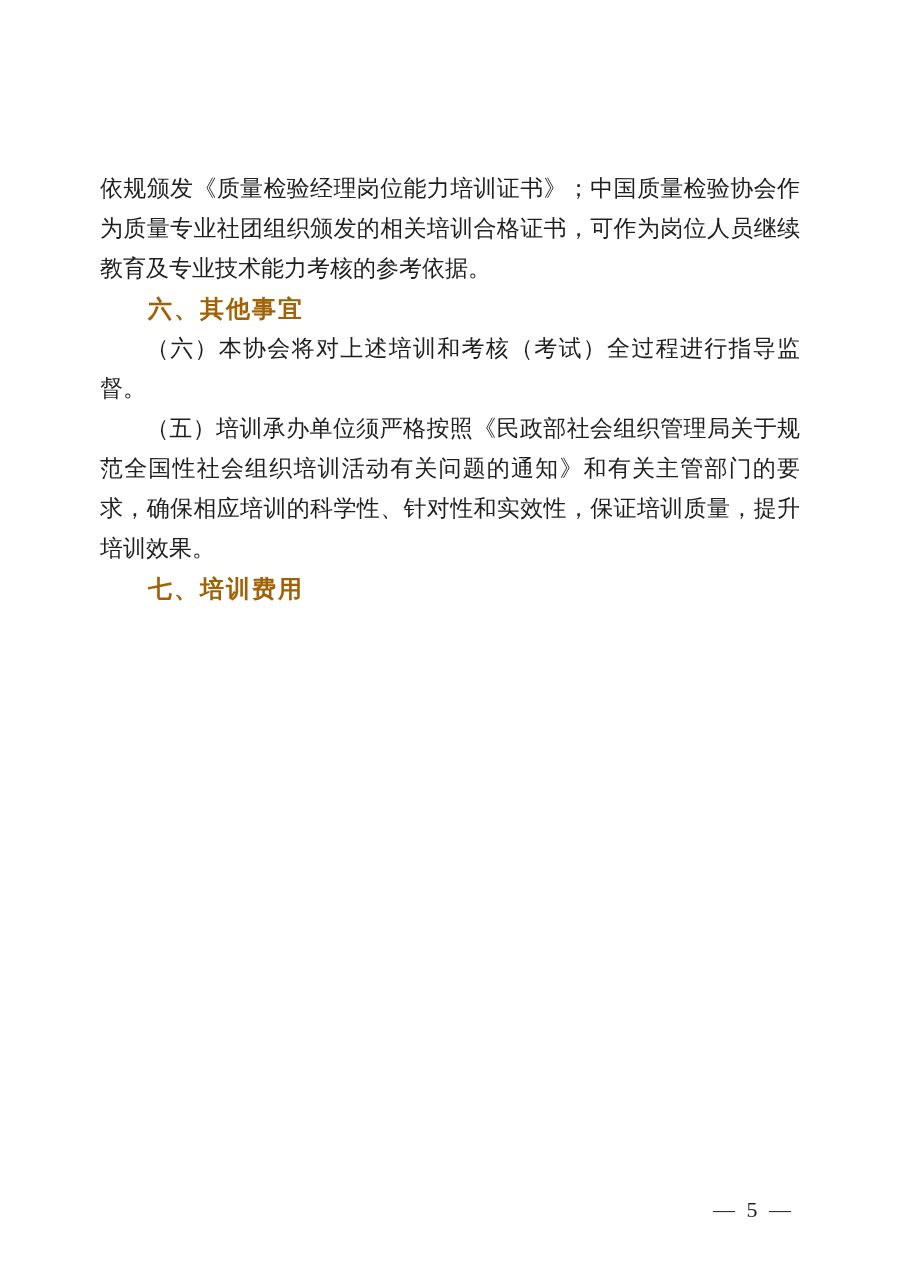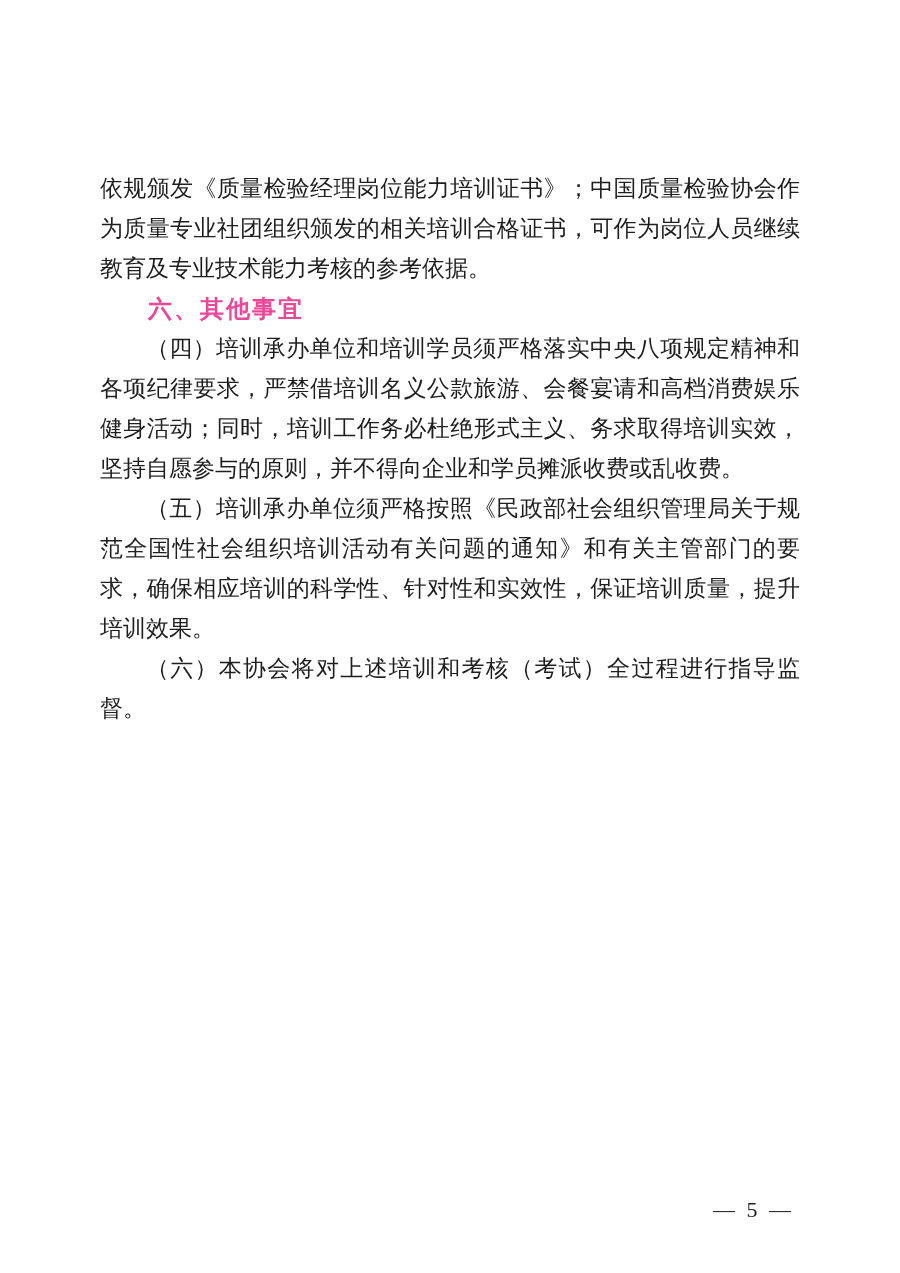--- a/index.html
+++ b/index.html
@@ -37,21 +37,21 @@
   }
   .content h2.sec-heading {
     margin: 0;
     font-family: "Liberation Sans", "DejaVu Sans", sans-serif;
     font-weight: 700;
     font-size: 24px;
     line-height: 40px;
     text-indent: 2em;
     letter-spacing: 2px;
     text-align: left;
-    color: #ec4899;
+    color: #a16207;
   }
   .page-number {
     position: absolute;
     top: 1170px;
     right: 106px;
     font-size: 22px;
     line-height: 30px;
     letter-spacing: 3px;
     color: #1e1e1e;
     font-family: "Liberation Serif", "DejaVu Serif", serif;
@@ -63,24 +63,24 @@
 <div class="page">
   <div class="content">
 
     <p class="no-indent">依规颁发《质量检验经理岗位能力培训证书》；中国质量检验协会作为质量专业社团组织颁发的相关培训合格证书，可作为岗位人员继续教育及专业技术能力考核的参考依据。</p>
 
     <h2 class="sec-heading">六、其他事宜</h2>
 
 
 
 
-    <p>（四）培训承办单位和培训学员须严格落实中央八项规定精神和各项纪律要求，严禁借培训名义公款旅游、会餐宴请和高档消费娱乐健身活动；同时，培训工作务必杜绝形式主义、务求取得培训实效，坚持自愿参与的原则，并不得向企业和学员摊派收费或乱收费。</p>
+
+    <p>（六）本协会将对上述培训和考核（考试）全过程进行指导监督。</p>
 
     <p>（五）培训承办单位须严格按照《民政部社会组织管理局关于规范全国性社会组织培训活动有关问题的通知》和有关主管部门的要求，确保相应培训的科学性、针对性和实效性，保证培训质量，提升培训效果。</p>
 
-    <p>（六）本协会将对上述培训和考核（考试）全过程进行指导监督。</p>
-
+    <h2 class="sec-heading">七、培训费用</h2>
 
 
   </div>
 
   <div class="page-number">— 5 —</div>
 </div>
 
 </body></html>

